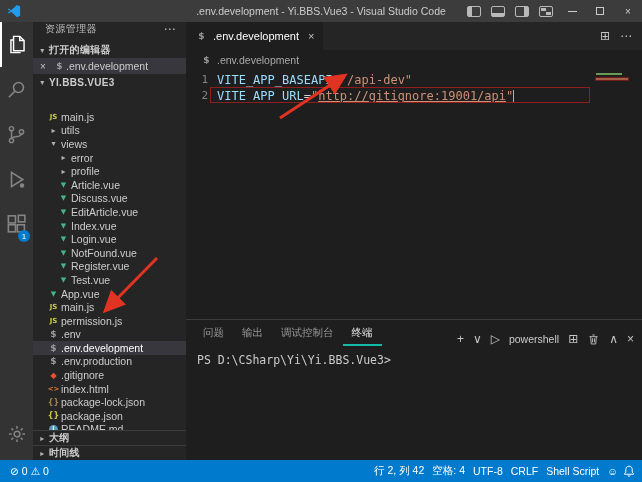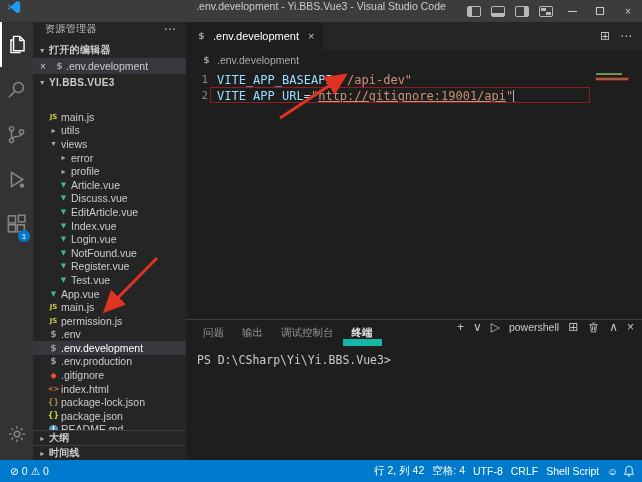--- a/index.html
+++ b/index.html
@@ -1,21 +1,21 @@
 <!DOCTYPE html>
 <html><head>
 <meta charset="utf-8">
 <style>
   * { margin:0; padding:0; box-sizing:border-box; }
   html,body { width:642px; height:482px; background:#1e1e1e; overflow:hidden;
     font-family:"Liberation Sans","DejaVu Sans",sans-serif; }
   .window { position:relative; width:642px; height:482px; display:flex; flex-direction:column; background:#1e1e1e; }
 
   
-  .titlebar { flex:0 0 22px; background:#3c3c3c; display:flex; align-items:flex-start; position:relative; }
+  .titlebar { flex:0 0 22px; background:#3c3c3c; display:flex; align-items:center; position:relative; }
   .vslogo { margin-left:7px; flex:none; }
   .title-text { position:absolute; left:0; right:0; text-align:center; font-size:10.5px; color:#cccccc; pointer-events:none; }
   .tb-right { margin-left:auto; display:flex; align-items:center; z-index:2; }
   .layout-icon { width:14px; height:11px; border:1px solid #b9b9b9; border-radius:2px; margin:0 5px; position:relative; }
   .li-sidebar::before { content:""; position:absolute; left:0; top:0; bottom:0; width:4px; background:#b9b9b9; }
   .li-panel::before   { content:""; position:absolute; left:0; right:0; bottom:0; height:3px; background:#b9b9b9; }
   .li-secondary::before{ content:""; position:absolute; right:0; top:0; bottom:0; width:4px; background:#b9b9b9; }
   .li-custom::before  { content:""; position:absolute; left:1px; top:1px; width:5px; height:3px; background:#b9b9b9; }
   .li-custom::after   { content:""; position:absolute; right:1px; bottom:1px; width:5px; height:3px; background:#b9b9b9; }
   .win-btn { width:28px; height:22px; display:flex; align-items:center; justify-content:center; color:#cccccc; font-size:10px; }
@@ -71,24 +71,24 @@
   .tok-string-link { color:#ce9178; text-decoration:underline; }
   .cursor-line .lt::after { content:""; display:inline-block; width:1px; height:12px; background:#aeafad; vertical-align:-2px; }
   .red-box { position:absolute; left:24px; top:18px; width:380px; height:16px; border:1px solid #8f1d1d; pointer-events:none; }
   .minimap { position:absolute; top:4px; right:12px; width:34px; }
   .mm-line { height:2px; margin-bottom:3px; }
   .mm1 { background:#6a9955; width:26px; }
   .mm2 { background:#a35f46; width:32px; outline:1px solid rgba(143,29,29,.7); }
 
   
   .panel { flex:0 0 141px; border-top:1px solid #3c3c3c; display:flex; flex-direction:column; }
-  .panel-header { flex:0 0 26px; display:flex; align-items:flex-start; padding:0 8px;gap:44px; }
+  .panel-header { flex:0 0 26px; display:flex; align-items:flex-end; padding:0 8px;gap:44px; }
   .panel-tabs { display:flex; height:26px; }
   .panel-tab { padding:0 9px; font-size:10.5px; color:#969696; line-height:25px; cursor:pointer; }
-  .panel-tab.active { color:#e7e7e7; border-bottom:7px solid #14b8a6;font-weight:bold; }
+  .panel-tab.active { color:#e7e7e7; border-bottom:2px solid #14b8a6; }
   .panel-actions { margin-left:auto; display:flex; align-items:center; gap:9px; color:#c5c5c5; font-size:12px; }
   .ps-label { font-size:10.5px; color:#cccccc; cursor:pointer; }
   .terminal { flex:1; padding:7px 11px; font-family:"DejaVu Sans Mono","Liberation Mono",monospace; font-size:11.5px; color:#cccccc; }
 
   
   .statusbar { flex:0 0 22px; background:#007acc; color:#ffffff; display:flex; align-items:center; font-size:10.5px; padding:0 6px; }
   .sb-item { display:flex; align-items:center; gap:3px; padding:0 4px; cursor:pointer; white-space:nowrap; }
   .sb-right { margin-left:auto; display:flex; align-items:center; }
 
   

